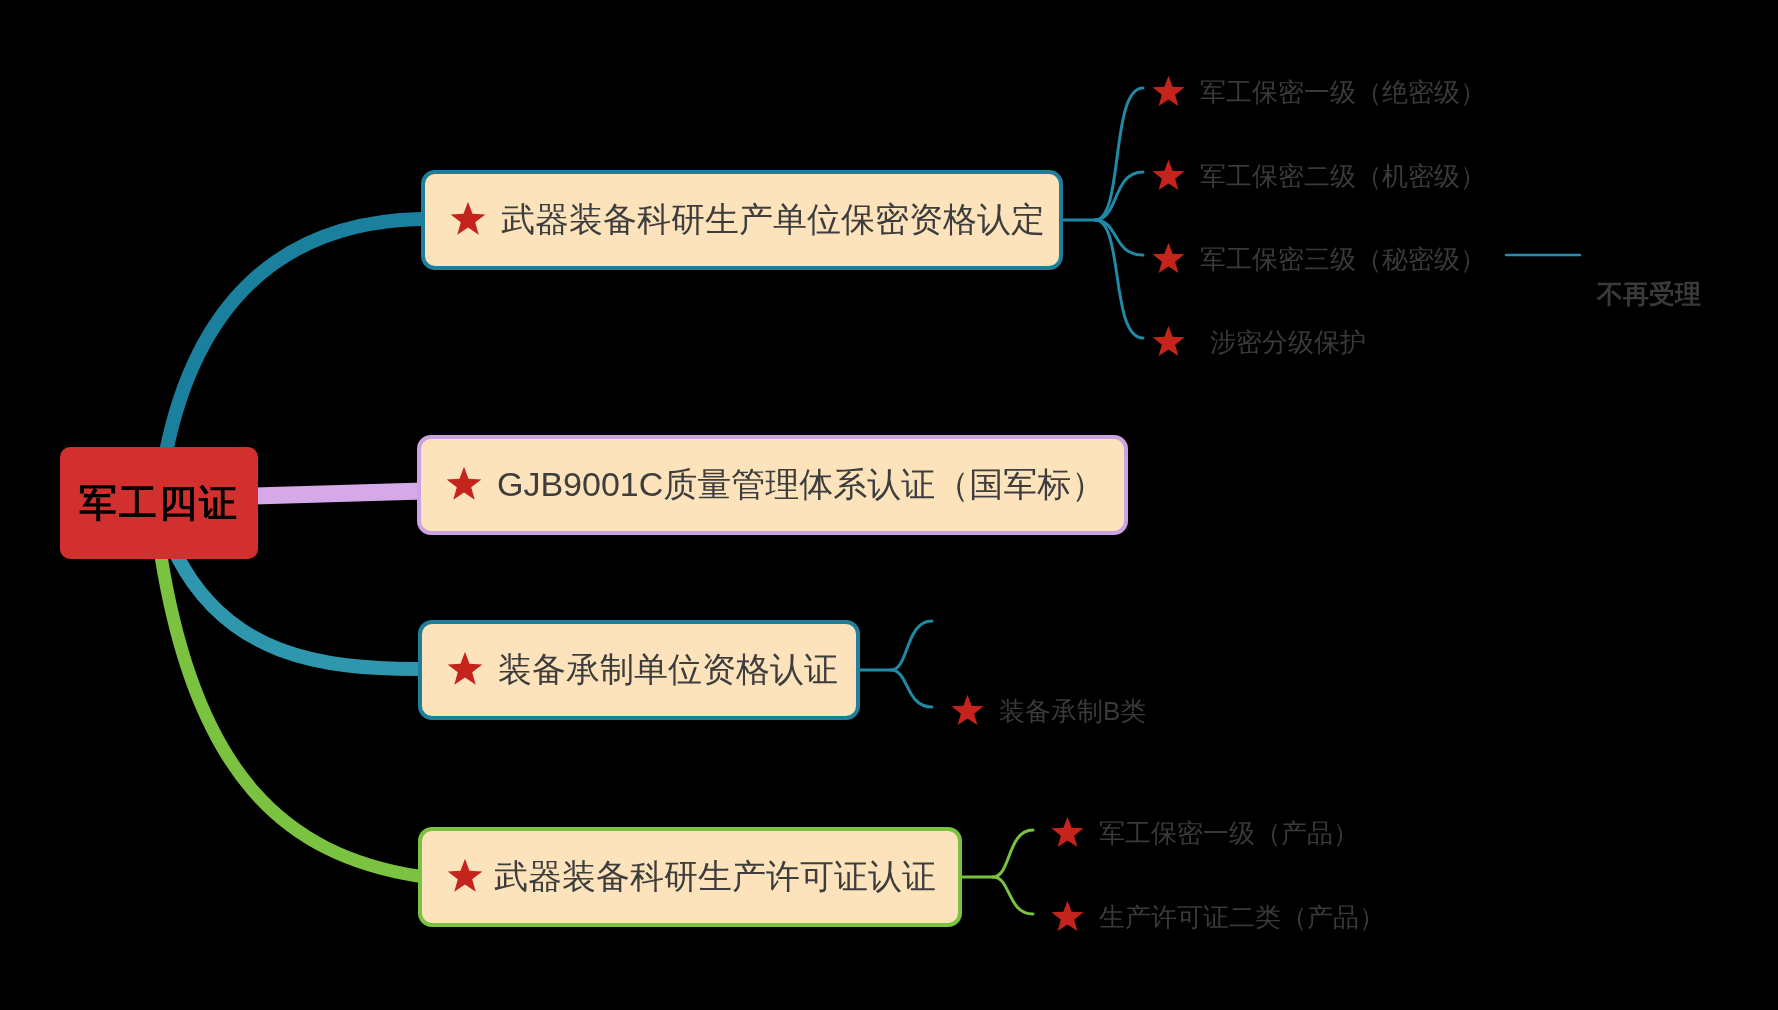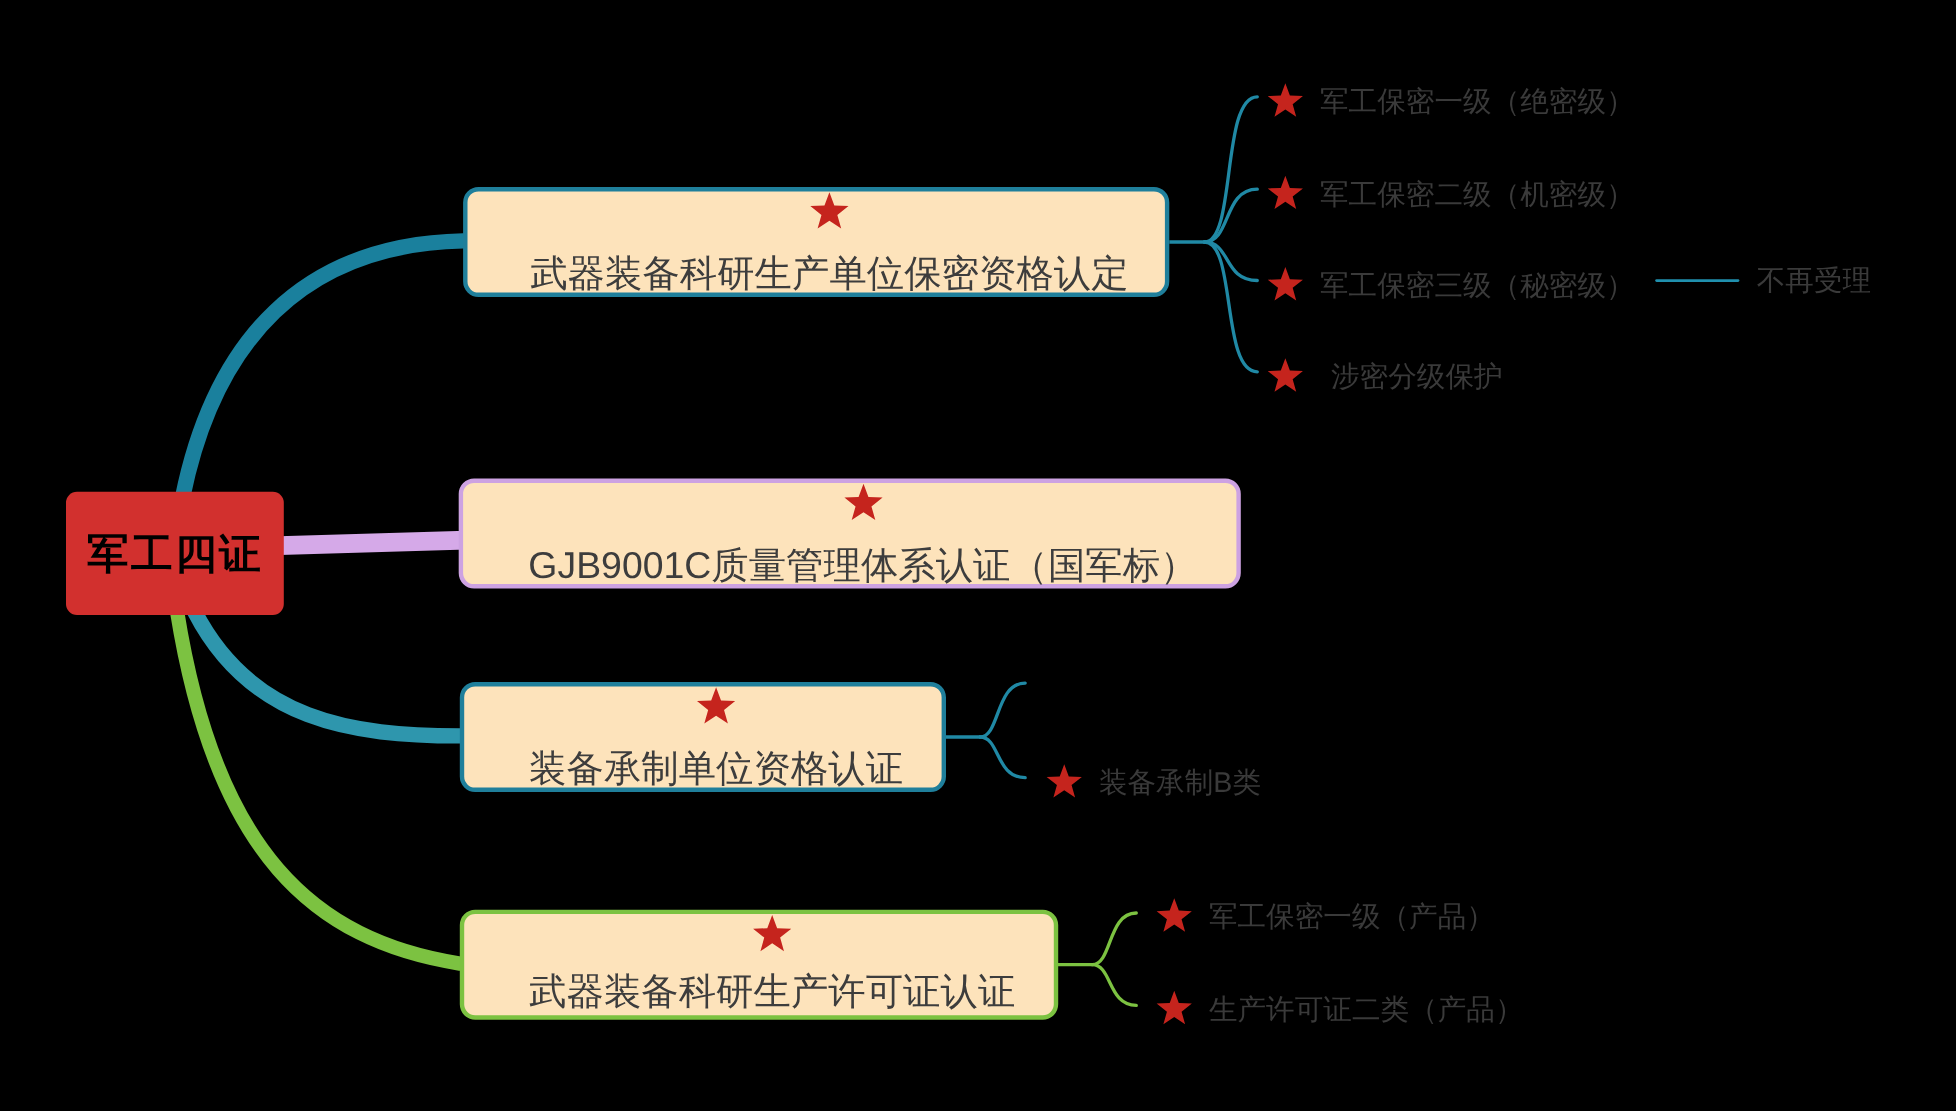--- a/index.html
+++ b/index.html
@@ -2,40 +2,40 @@
 <html><head>
 <meta charset="utf-8">
 <style>
   html,body{margin:0;padding:0;background:#000;}
   body{
     width:1778px;height:1010px;position:relative;overflow:hidden;
     font-family:"Liberation Sans","DejaVu Sans",sans-serif;
   }
   .canvas{position:absolute;inset:0;}
   svg.links{position:absolute;left:0;top:0;width:1778px;height:1010px;z-index:0;}
-  .node{position:absolute;z-index:2;box-sizing:border-box;display:flex;align-items:center;flex-direction:column;}
+  .node{position:absolute;z-index:2;box-sizing:border-box;display:flex;align-items:center;}
   .root{
     background:#d2302e;border-radius:10px;justify-content:center;
     color:#000000;font-size:38px;font-weight:bold;letter-spacing:2px;
   }
   .box{
     background:#fde3bb;border-radius:14px;height:100px;
     padding-left:24px;gap:14px;
     color:#3d3d3d;font-size:34px;font-weight:500;
   }
   .box.teal{border:4.5px solid #1f7f9b;}
   .box.purple{border:4.5px solid #cda2e2;}
   .box.green{border:4.5px solid #7cc241;gap:10px;}
   .leaf{
     position:absolute;z-index:2;height:44px;display:flex;align-items:flex-end;gap:14px;
     color:#3a3a3a;font-size:26px;font-weight:500;white-space:nowrap;
   }
   .note{
     position:absolute;z-index:2;height:40px;display:flex;align-items:center;
-    color:#3a3a3a;font-size:26px;font-weight:400;white-space:nowrap;
+    color:#3a3a3a;font-size:26px;font-weight:700;white-space:nowrap;margin-top:39px;
   }
   .star{flex:0 0 auto;display:block;}
   .label{white-space:nowrap;}
 </style>
 </head>
 <body>
 
 <div class="canvas">
 
   <svg class="links" viewBox="0 0 1778 1010">

